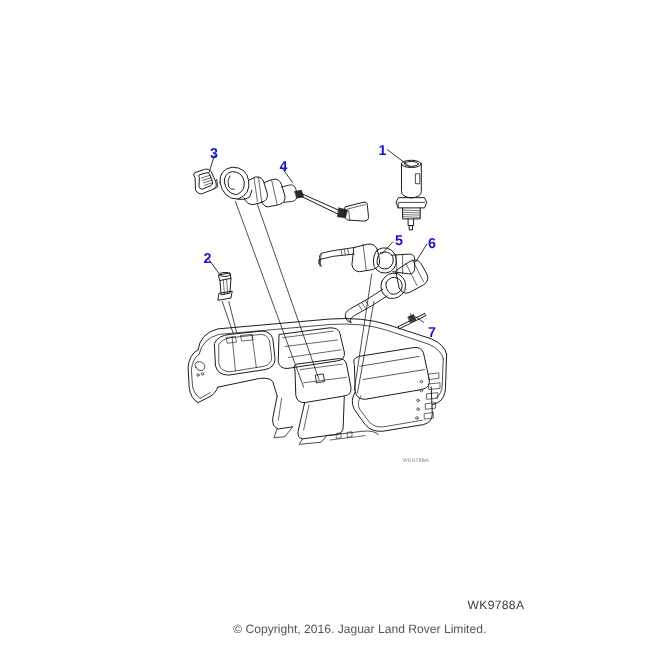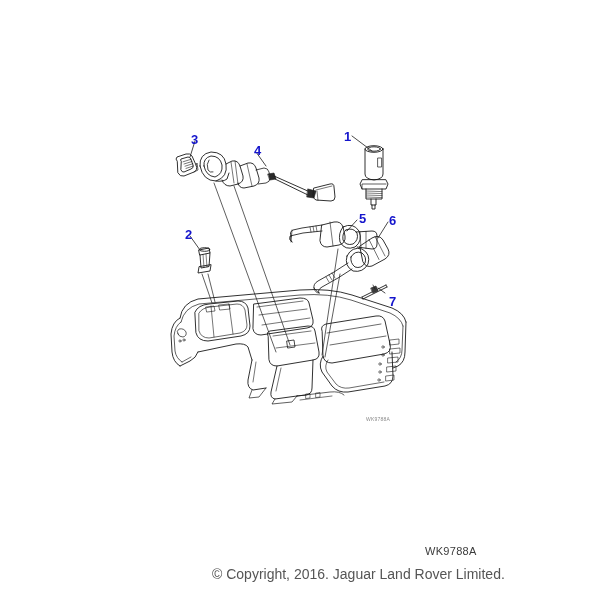--- a/index.html
+++ b/index.html
@@ -37,21 +37,21 @@
     top: 545px;
     font-size: 11px;
     color: #3b3b3b;
     letter-spacing: 0.3px;
     white-space: nowrap;
   }
   #copyright {
     position: absolute;
     left: 212px;
     top: 566px;
-    font-size: 14px;
+    font-size: 11px;
     color: #555555;
     white-space: nowrap;
   }
   #watermark {
     position: absolute;
     left: 366px;
     top: 416px;
     font-size: 5px;
     color: #8a8a8a;
     letter-spacing: 0.2px;

